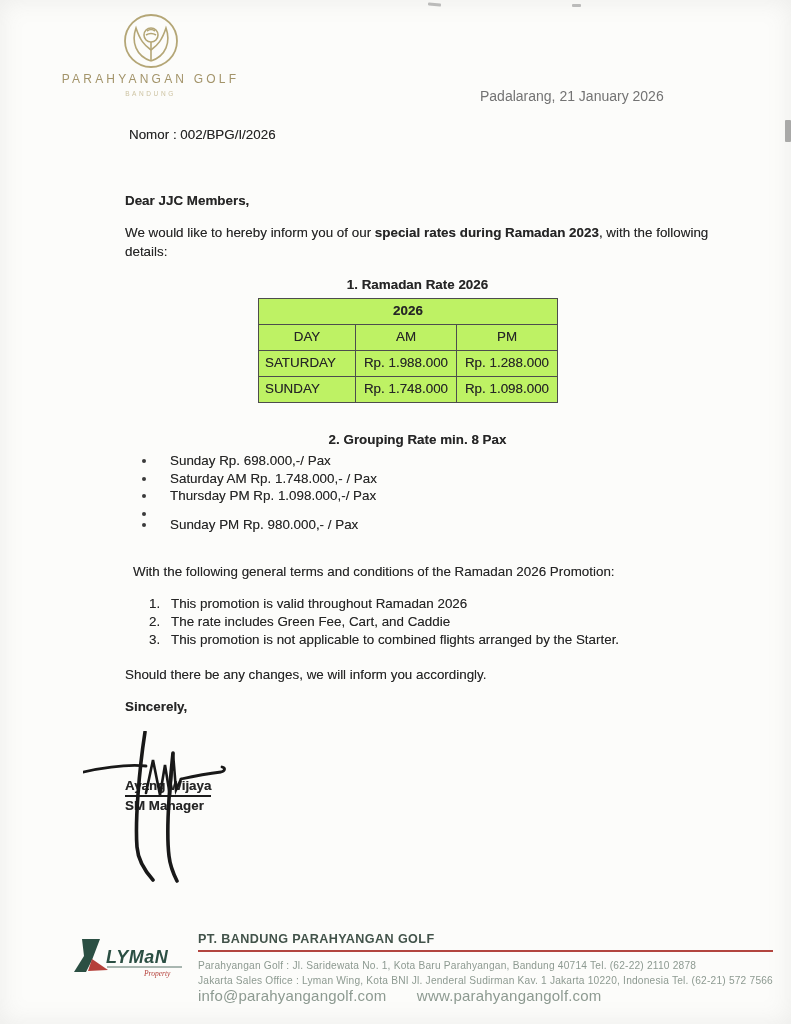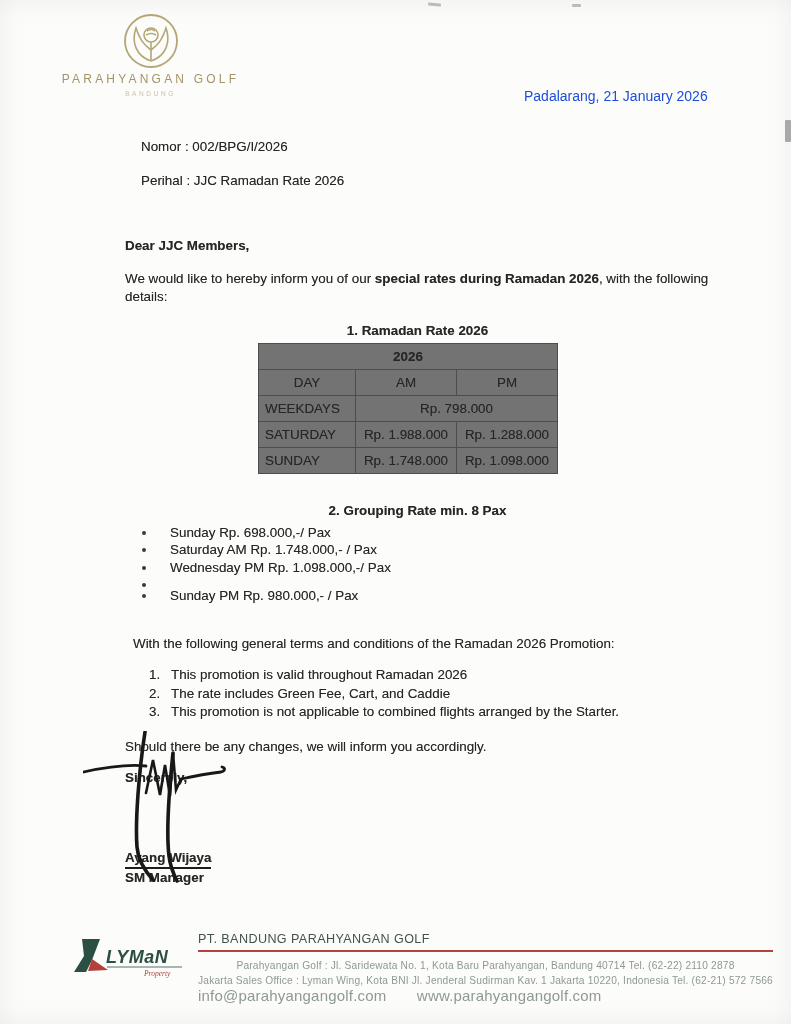--- a/index.html
+++ b/index.html
@@ -17,43 +17,43 @@
   .letterhead{position:absolute;left:58px;top:12px;width:185px;text-align:center;}
   .emblem{display:block;margin:0 auto 2px auto;}
   .brand-name{
     font-size:12px;letter-spacing:3.2px;color:#a3946a;
     font-weight:400;white-space:nowrap;
   }
   .brand-loc{
     margin-top:4px;font-size:6.5px;letter-spacing:2.6px;color:#cdc3a2;font-weight:400;
   }
   .date-line{
-    position:absolute;left:524px;top:88px;font-size:14px;color:#1d4ed8;font-weight:400;
+    position:absolute;left:480px;top:88px;font-size:14px;color:#737373;font-weight:400;
   }
   
   .body{
     position:absolute;left:125px;top:122px;width:585px;
     font-size:13.4px;line-height:17.5px;
     text-shadow:0 0 0.5px rgba(40,40,40,0.45);
   }
-  .meta p{margin:16px;}
+  .meta p{margin:4px;}
   .salutation{margin:48px 0 8px 0;font-weight:700;}
   .intro{margin:15px 0 0 0;line-height:18.5px;}
   .sec-title{margin:15px 0 0 0;font-weight:700;text-align:center;}
   .sec-title2{margin:28px 0 0 0;font-weight:700;}
   
   table.rates{
     border-collapse:collapse;margin:4px 0 0 133px;
     font-size:13.4px;
   }
   table.rates td,table.rates th{
     border:1.6px solid #4d4d4d;
     padding:1px 6px;
     height:23px;
-    background:#737373;
+    background:#bef264;
   }
   table.rates .year{font-weight:700;text-align:center;}
   table.rates th{font-weight:400;text-align:center;}
   td.day{width:84px;text-align:left;font-weight:400;}
   td.val{width:88px;text-align:center;}
   
   ul.group{list-style:none;margin:4px 0 0 0;padding:0;}
   ul.group li{display:flex;line-height:17.6px;}
   ul.group .dot{
     width:4px;height:4px;border-radius:50%;background:#3a3a3a;
@@ -72,27 +72,27 @@
     border-bottom:2px solid #1c1c1c;line-height:16px;padding-bottom:1px;
   }
   .signer-title{font-weight:700;line-height:16px;margin-top:1px;}
   
   .signature{position:absolute;left:83px;top:731px;z-index:5;pointer-events:none;}
   
   .footer{position:absolute;left:70px;top:928px;right:22px;display:flex;}
   .lyman{flex:0 0 118px;padding-top:6px;}
   .finfo{flex:1;margin-left:10px;}
   .company{
-    font-size:12.6px;font-weight:400;color:#42534a;letter-spacing:0.4px;
+    font-size:12.6px;font-weight:700;color:#42534a;letter-spacing:0.4px;
     margin:4px 0 4px 0;
   }
   .red-rule{border:0;border-top:2px solid #b2453f;margin:0 0 7px 0;}
   .addr{
     font-size:10.2px;line-height:14.8px;color:#8d9a91;letter-spacing:0.2px;
-    margin:0;white-space:nowrap;text-align:center;
+    margin:0;white-space:nowrap;
   }
   .contact-row{font-size:15px;line-height:14.8px;color:#8d9a91;letter-spacing:0.2px;}
   .contact-row .site{margin-left:26px;}
   
   .speck{position:absolute;background:#9b9b9b;opacity:0.65;border-radius:1px;}
   .speck1{left:428px;top:3px;width:13px;height:3px;transform:rotate(6deg);}
   .speck2{left:572px;top:4px;width:9px;height:3px;}
   .streak{left:785px;top:120px;width:6px;height:22px;background:#6a6a6a;opacity:0.55;}
 </style>
 </head>
@@ -118,44 +118,39 @@
     <div class="brand-name">PARAHYANGAN GOLF</div>
     <div class="brand-loc">BANDUNG</div>
   </div>
 
   <div class="date-line">Padalarang, 21 January 2026</div>
 
   <div class="body">
 
     <div class="meta">
       <p>Nomor : 002/BPG/I/2026</p>
-      <p>Perihal : JJC Ramadan Rate 2026</p>
     </div>
 
     <p class="salutation">Dear JJC Members,</p>
 
-    <p class="intro"><span>We would like to hereby inform you of our </span><b>special rates during Ramadan 2026</b><span>, with the following details:</span></p>
+    <p class="intro"><span>We would like to hereby inform you of our </span><b>special rates during Ramadan 2023</b><span>, with the following details:</span></p>
 
     <p class="sec-title">1. Ramadan Rate 2026</p>
 
     <table class="rates">
       <tbody>
           <tr>
         <td class="year" colspan="3">2026</td>
       </tr>
       <tr>
         <th>DAY</th>
         <th>AM</th>
         <th>PM</th>
       </tr>
       <tr>
-        <td class="day">WEEKDAYS</td>
-        <td class="val" colspan="2">Rp. 798.000</td>
-      </tr>
-      <tr>
         <td class="day">SATURDAY</td>
         <td class="val">Rp. 1.988.000</td>
         <td class="val">Rp. 1.288.000</td>
       </tr>
       <tr>
         <td class="day">SUNDAY</td>
         <td class="val">Rp. 1.748.000</td>
         <td class="val">Rp. 1.098.000</td>
       </tr>
     </tbody>
@@ -167,21 +162,21 @@
       <li>
           <span class="dot"></span>
           <span class="li-text">Sunday Rp. 698.000,-/ Pax</span>
         </li>
       <li>
           <span class="dot"></span>
           <span class="li-text">Saturday AM Rp. 1.748.000,- / Pax</span>
         </li>
       <li>
           <span class="dot"></span>
-          <span class="li-text">Wednesday PM Rp. 1.098.000,-/ Pax</span>
+          <span class="li-text">Thursday PM Rp. 1.098.000,-/ Pax</span>
         </li>
       <li>
           <span class="dot"></span>
         </li>
       <li>
           <span class="dot"></span>
           <span class="li-text">Sunday PM Rp. 980.000,- / Pax</span>
         </li>
     </ul>
 

